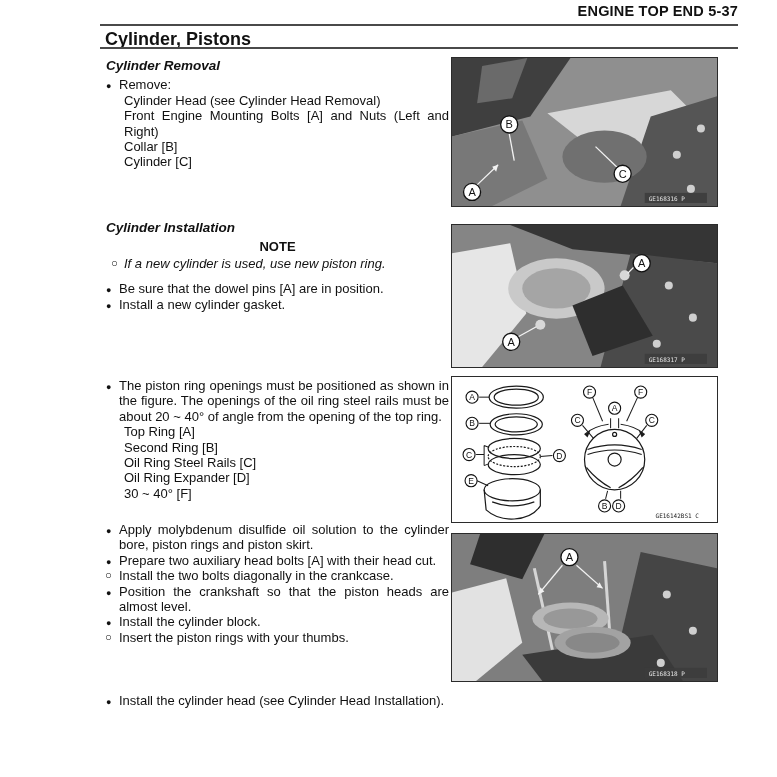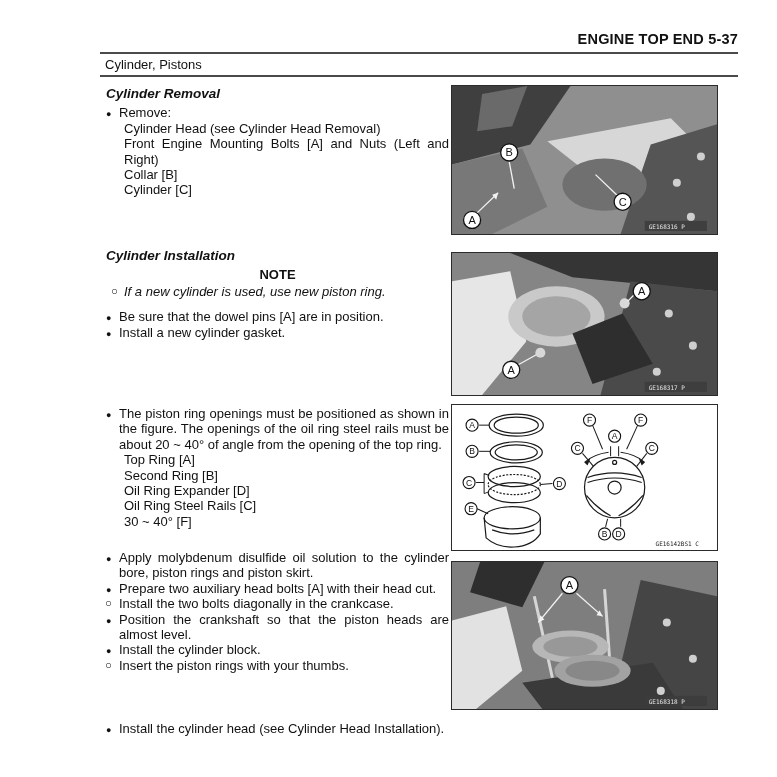--- a/index.html
+++ b/index.html
@@ -1,23 +1,23 @@
 <!DOCTYPE html>
 <html><head>
 <meta charset="utf-8">
 <style>
   html,body{margin:0;padding:0;background:#fff;}
   .page{position:relative;width:777px;height:736px;background:#ffffff;
-        font-family:"Liberation Sans",sans-serif;color:#111;overflow:hidden;margin-top:28px;}
+        font-family:"Liberation Sans",sans-serif;color:#111;overflow:hidden;}
 
   .header-title{position:absolute;top:3px;right:39px;font-size:14.5px;font-weight:bold;letter-spacing:.2px;}
   .rule{position:absolute;left:100px;width:638px;background:#4a4a4a;}
   .rule-top{top:24px;height:2px;}
   .rule-section{top:47px;height:1.5px;}
-  .section-title{position:absolute;top:29px;left:105px;font-size:13px;font-weight:normal;}
+  .section-title{position:absolute;top:29px;left:105px;font-size:18px;font-weight:bold;}
 
   .col{position:absolute;left:106px;width:343px;font-size:13px;line-height:15.4px;}
   .sec-removal{top:58px;}
   .sec-install{top:220px;}
   .sec-ring{top:378px;}
   .sec-assembly{top:522px;}
   .sec-final{top:693px;}
 
   .hd{font-size:13.5px;font-style:italic;font-weight:bold;margin:0 0 4px 0;}
   .step{position:relative;padding-left:13px;text-align:justify;}
@@ -76,22 +76,22 @@
     <div class="note-item">If a new cylinder is used, use new piston ring.</div>
     <div class="gap10"></div>
     <div class="step b">Be sure that the dowel pins [A] are in position.</div>
     <div class="step b">Install a new cylinder gasket.</div>
   </div>
 
   <div class="col sec-ring">
     <div class="step b">The piston ring openings must be positioned as shown in the figure. The openings of the oil ring steel rails must be about 20 ~ 40° of angle from the opening of the top ring.</div>
     <div class="sub">Top Ring [A]</div>
     <div class="sub">Second Ring [B]</div>
+    <div class="sub">Oil Ring Steel Rails [C]</div>
     <div class="sub">Oil Ring Expander [D]</div>
-    <div class="sub">Oil Ring Steel Rails [C]</div>
     <div class="sub">30 ~ 40° [F]</div>
   </div>
 
   <div class="col sec-assembly">
     <div class="step b">Apply molybdenum disulfide oil solution to the cylinder bore, piston rings and piston skirt.</div>
     <div class="step b">Prepare two auxiliary head bolts [A] with their head cut.</div>
     <div class="step c">Install the two bolts diagonally in the crankcase.</div>
     <div class="step b">Position the crankshaft so that the piston heads are almost level.</div>
     <div class="step b">Install the cylinder block.</div>
     <div class="step c">Insert the piston rings with your thumbs.</div>

